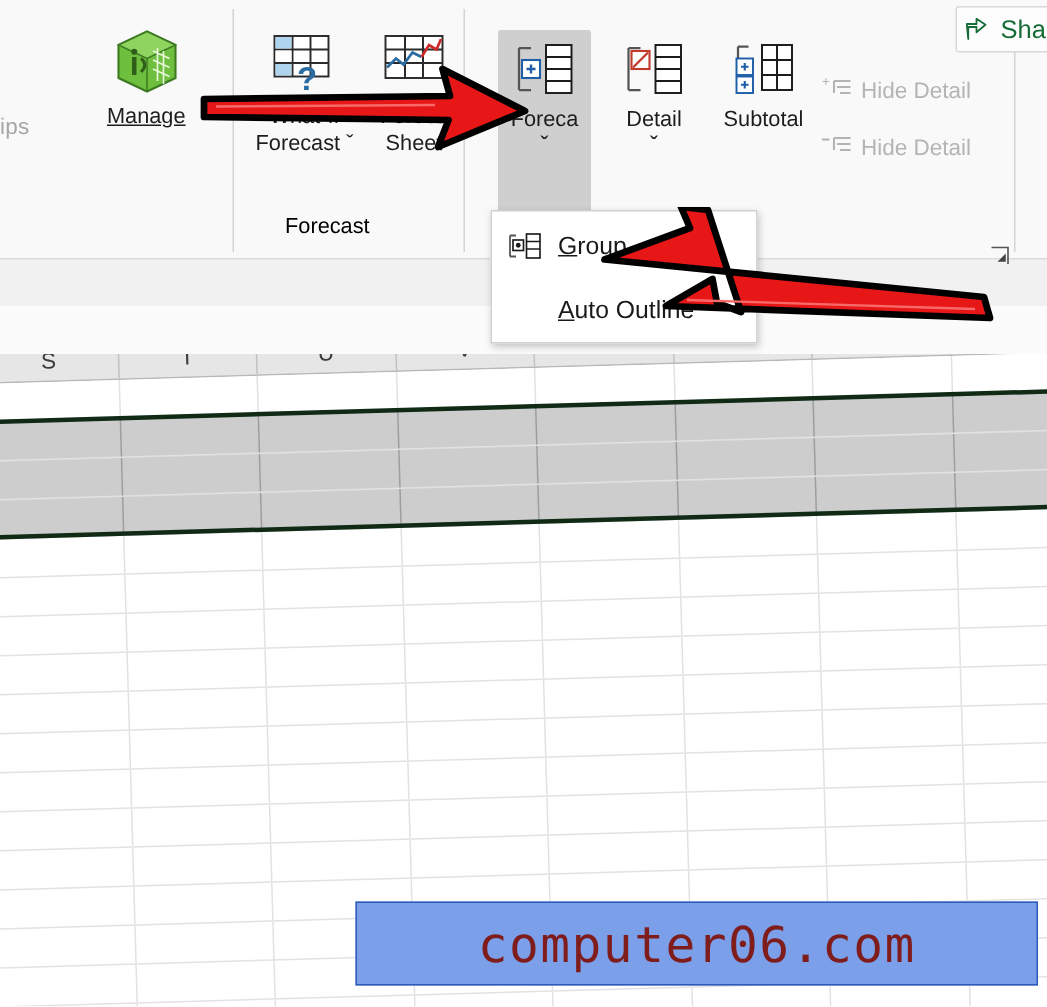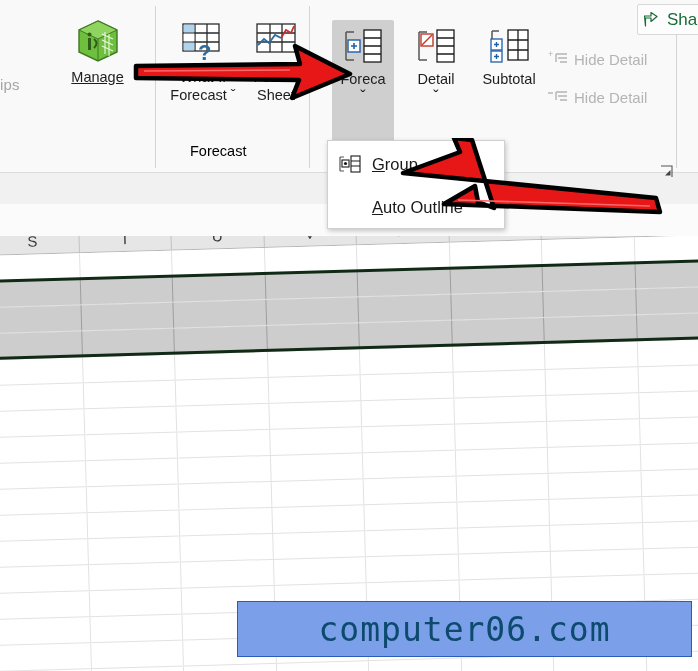--- a/index.html
+++ b/index.html
@@ -213,21 +213,21 @@
     background: #7b9fe8;
     border: 1px solid #2d5bb9;
     display: flex;
     align-items: center;
     justify-content: center;
     z-index: 50;
   }
   .watermark span {
     font-family: "DejaVu Sans Mono", monospace;
     font-size: 33px;
-    color: #0c4a6e;
+    color: #7f1d1d;
     letter-spacing: 1px;
     white-space: nowrap;
   }
 </style>
 </head>
 <body>
 
 <div id="screen">
 
   <div class="ribbon">

